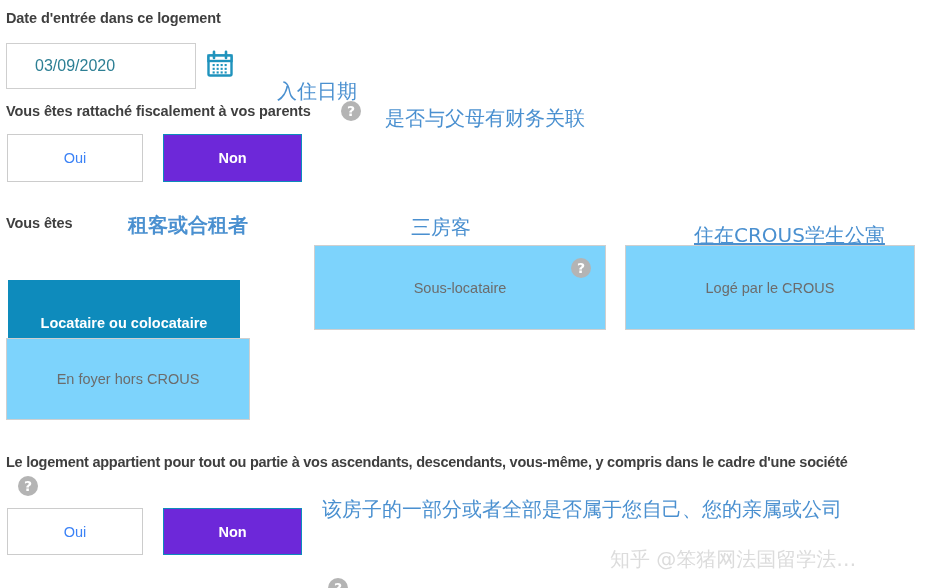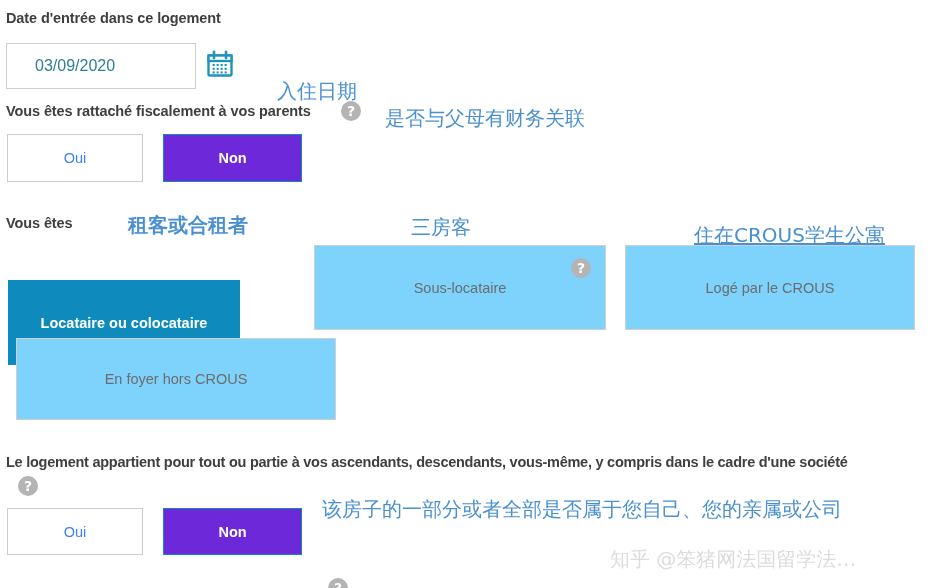--- a/index.html
+++ b/index.html
@@ -176,21 +176,21 @@
   <div class="cn" style="left:694px; top:222px;text-decoration:underline;">住在CROUS学生公寓</div>
 
   <div class="choice on" style="left:8px; top:245px; width:232px; height:85px;margin-top:35px;">Locataire ou colocataire</div>
 
   <div class="choice off" style="left:314px; top:245px; width:292px; height:85px;">Sous-locataire</div>
 
   <div class="help" style="left:571px; top:258px;"></div>
 
   <div class="choice off" style="left:625px; top:245px; width:290px; height:85px;">Logé par le CROUS</div>
 
-  <div class="choice off" style="left:16px; top:338px; width:320px; height:82px;">En foyer hors CROUS</div>
+  <div class="choice off" style="left:6px; top:338px; width:244px; height:82px;">En foyer hors CROUS</div>
 
 
   <div class="long-q" style="left:6px; top:454px;">Le logement appartient pour tout ou partie à vos ascendants, descendants, vous-même, y compris dans le cadre d'une société</div>
 
   <div class="help" style="left:18px; top:476px;"></div>
 
   <div class="cn" style="left:322px; top:496px;">该房子的一部分或者全部是否属于您自己、您的亲属或公司</div>
 
   <div class="btn off" style="left:7px; top:508px; width:136px; height:47px;">Oui</div>
 

